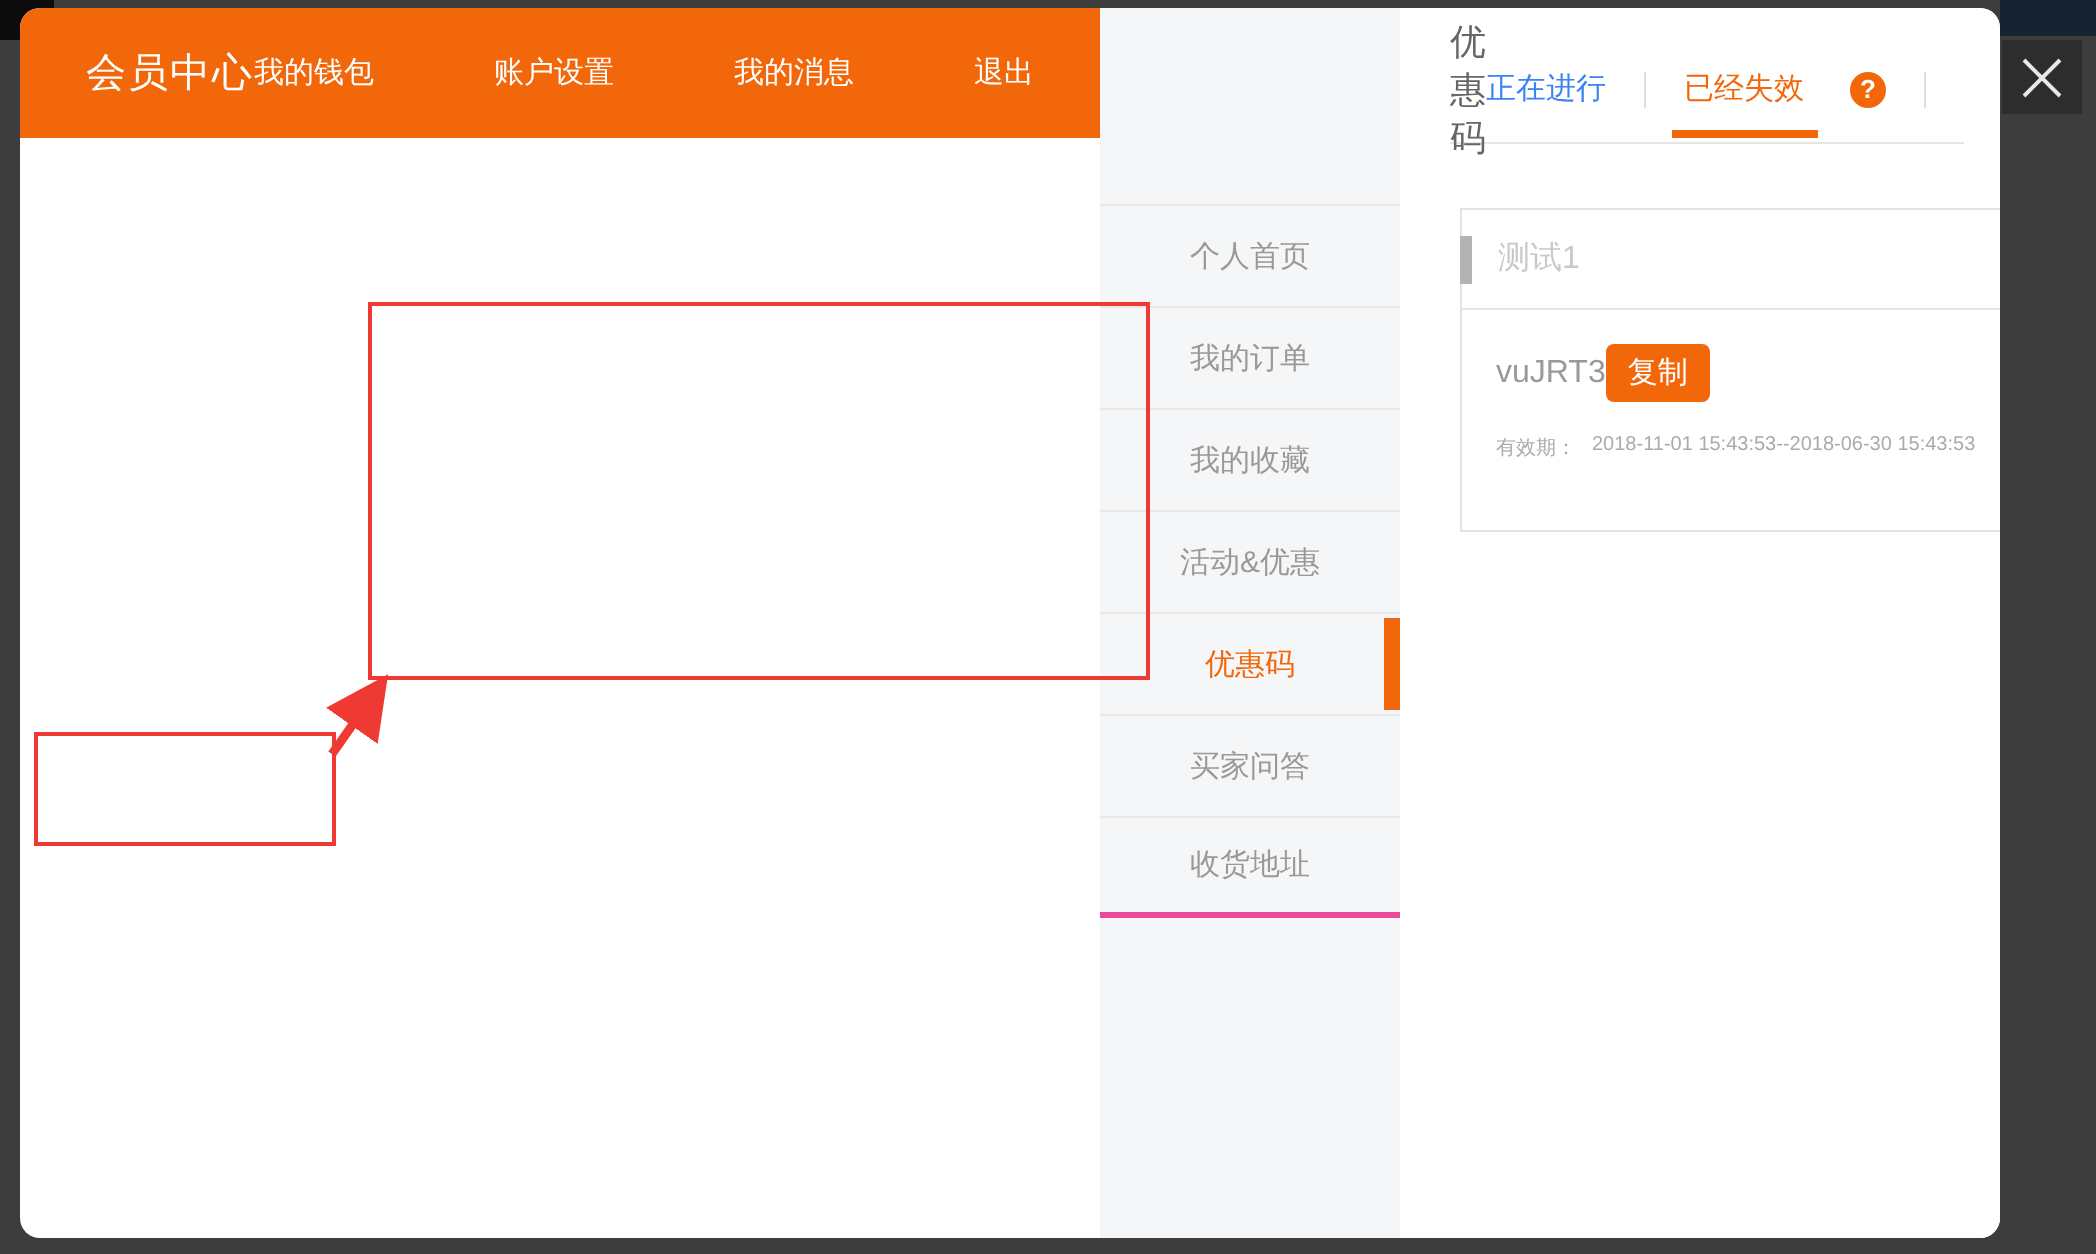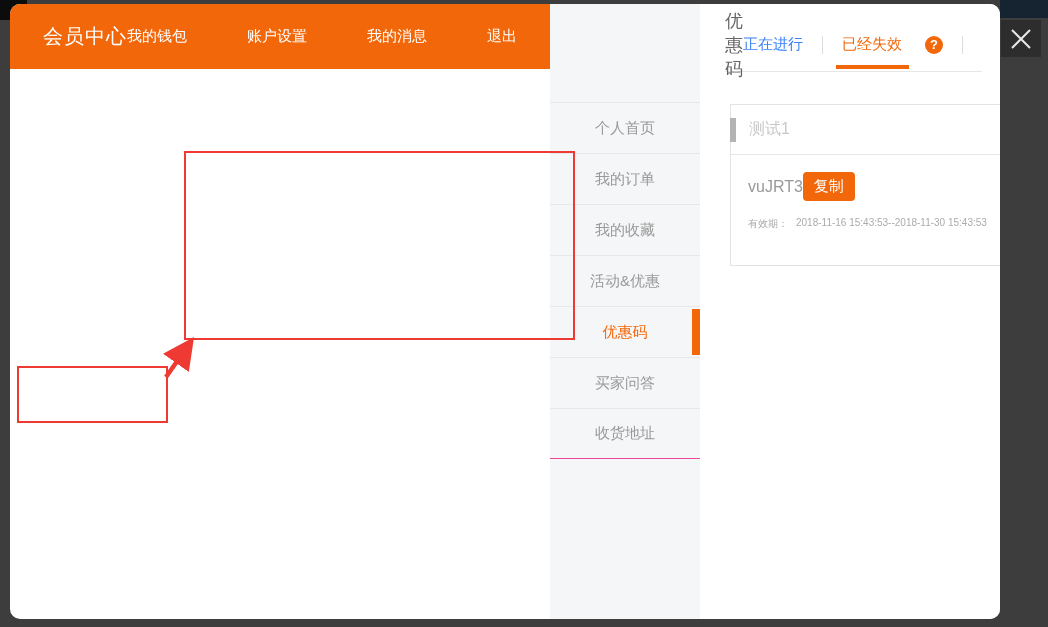--- a/index.html
+++ b/index.html
@@ -26,21 +26,21 @@
   .mhead .title{color:#ffffff;font-size:20px;letter-spacing:1px;}
   .mnav{margin-left:auto;display:flex;align-items:flex-end;gap:60px;}
   .mnav .nav-item{color:#ffffff;font-size:15px;cursor:pointer;white-space:nowrap;}
 
   
   .mbody{flex:1;display:flex;min-height:0;}
   .sidebar{width:150px;background:#f5f6f7;padding-top:98px;flex:0 0 auto;}
   .side-item{height:51px;display:flex;align-items:center;justify-content:center;
              font-size:15px;color:#999;border-top:1px solid #e8e8e8;cursor:pointer;
              position:relative;}
-  .side-item:last-child{border-bottom:1px solid #ec4899;}
+  .side-item:last-child{border-bottom:3px solid #ec4899;}
   .side-item.active{color:var(--accent);}
   .side-item.active .active-bar{position:absolute;right:0;top:2px;bottom:2px;width:8px;
              background:var(--accent);}
 
   .main{flex:1;position:relative;background:#ffffff;}
   .title-row{height:67px;display:flex;align-items:center;justify-content:space-between;
              padding:14px 28px 0 25px;}
   .page-title{font-size:18px;color:#666;font-weight:normal;}
   .tabs{display:flex;align-items:center;font-size:15px;}
   .tab{color:#3b82f6;cursor:pointer;white-space:nowrap;}
@@ -136,21 +136,21 @@
             <span class="head-bar"></span>
             <span class="coupon-name">测试1</span>
           </div>
           <div class="card-body">
             <div class="code-row">
               <span class="coupon-code">vuJRT3</span>
               <button class="copy-btn">复制</button>
             </div>
             <div class="validity">
               <span>有效期：</span>
-              <span>2018-11-16 15:43:53--2018-11-30 15:43:53</span>
+              <span>2018-11-01 15:43:53--2018-06-30 15:43:53</span>
             </div>
           </div>
         </div>
 
       </section>
     </div>
   </div>
 
   <div class="anno-card"></div>
   <div class="anno-side"></div>

